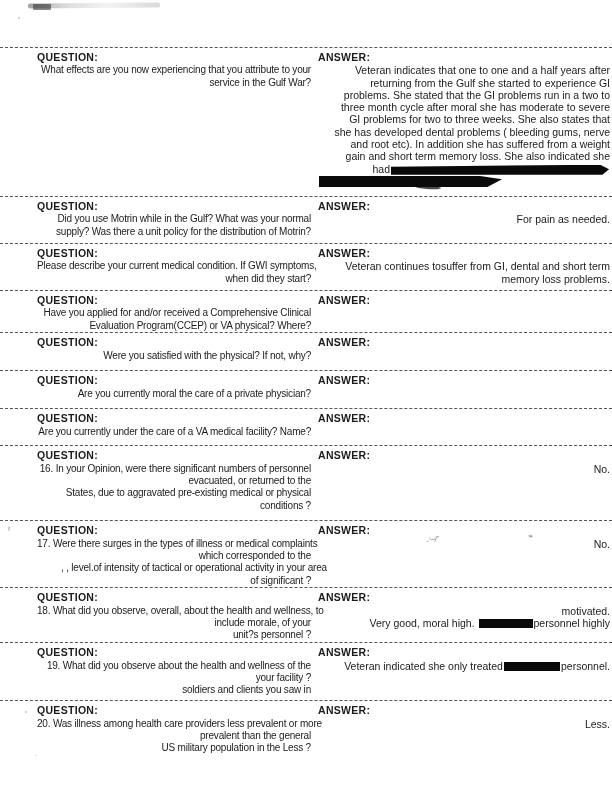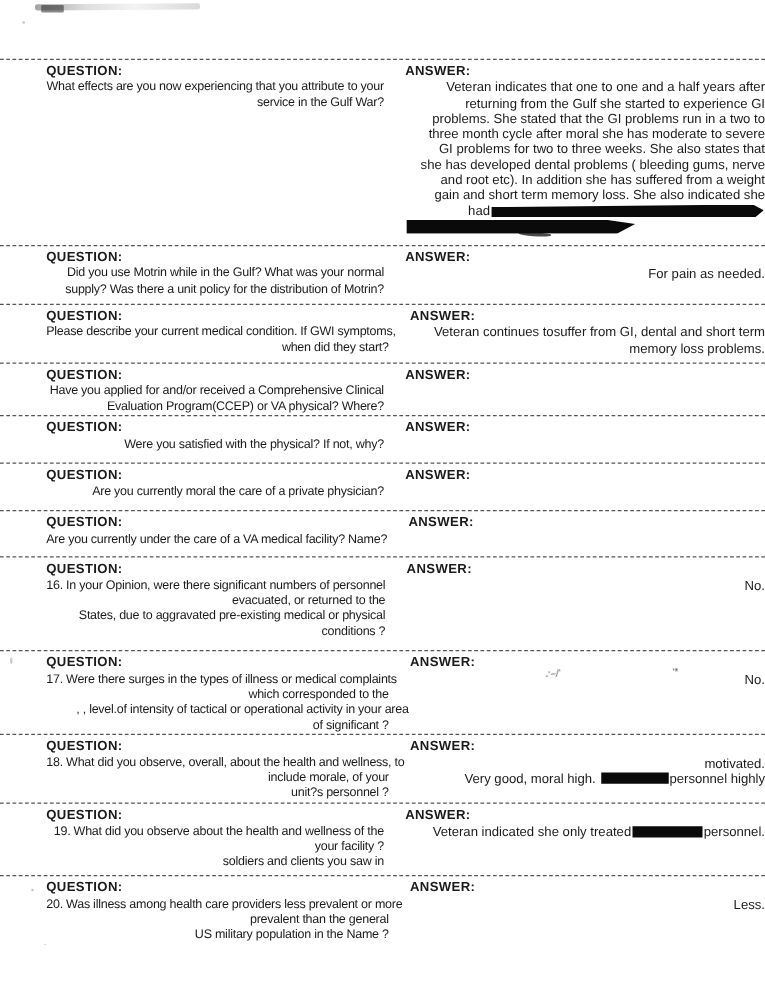--- a/index.html
+++ b/index.html
@@ -8,21 +8,21 @@
     font-family:Liberation Sans, sans-serif;color:#1b1b1b;overflow:hidden;
     margin:0 auto;
   }
   .rows{margin-top:47px;}
   .row{
     display:flex;align-items:flex-start;
     border-top:1px dashed rgba(55,55,55,.85);
     padding-top:3px;box-sizing:border-box;
   }
   .qcell{width:274px;margin-left:37px;font-size:10px;letter-spacing:-0.2px;line-height:12.4px;}
-  .acell{width:292px;margin-left:17px;font-size:10.5px;line-height:12.3px;position:relative;}
+  .acell{width:292px;margin-left:7px;font-size:10.5px;line-height:12.3px;position:relative;}
   .label{font-weight:bold;font-size:10.5px;letter-spacing:.3px;margin-bottom:1px;}
   .line{white-space:nowrap;text-align:right;}
   .acell .line{white-space:normal;}
   .ind{padding-left:24px;}
   .redact{display:inline-block;background:#0a0a0a;height:9px;vertical-align:-1px;margin:0 1px;}
   .redact.tip{height:10px;clip-path:polygon(0 20%,96% 0,100% 45%,97% 100%,0 100%);vertical-align:-2px;}
   .redact.block{display:block;height:11px;margin-top:1px;}
   .redact.taper{clip-path:polygon(0 0,88% 0,100% 30%,92% 100%,0 100%);}
   
   .smudge-top{position:absolute;left:28px;top:3px;width:132px;height:5px;border-radius:2px;
@@ -185,21 +185,21 @@
         <div class="acell">
           <div class="label">ANSWER:</div>
           <div class="line"><span>Veteran indicated she only treated</span><span class="redact" style="width: 56px;"></span><span>personnel.</span></div>
         </div>
       </div>
       <div class="row" style="min-height: 57px;">
         <div class="qcell">
           <div class="label">QUESTION:</div>
           <div class="line"><span>20.  Was illness among health care providers less prevalent or more</span></div>
           <div class="line"><span>prevalent than the general</span></div>
-          <div class="line ind"><span>US military population in the Name ?</span></div>
+          <div class="line ind"><span>US military population in the Less ?</span></div>
         </div>
         <div class="acell">
           <div class="label">ANSWER:</div>
           <div class="line"><span>Less.</span></div>
         </div>
       </div>
     </div>
 </div>
 
 </body></html>

